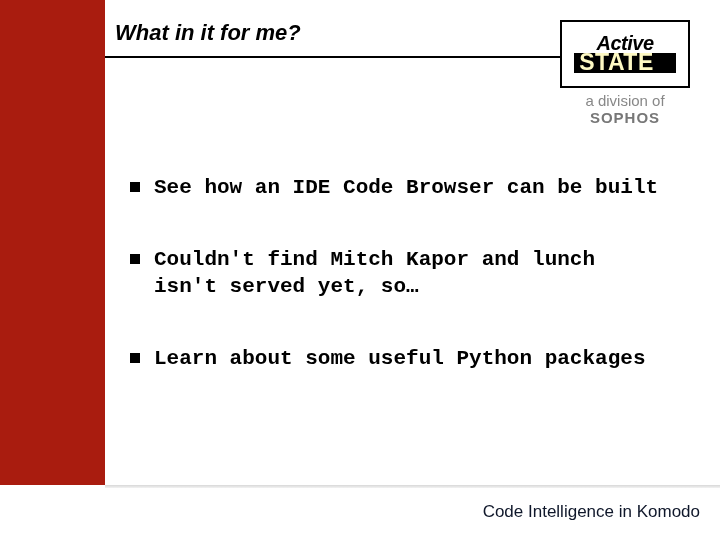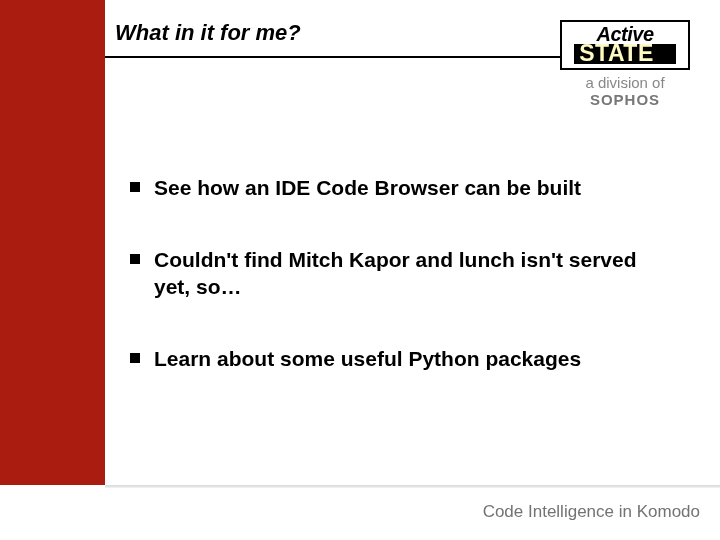--- a/index.html
+++ b/index.html
@@ -40,21 +40,21 @@
   }
   .logo-area {
     position: absolute;
     right: 30px;
     top: 20px;
     width: 130px;
     text-align: center;
   }
   .logo-box {
     width: 130px;
-    height: 50px;
+    height: 68px;
     border: 2px solid #000;
     background: #fff;
     display: flex;
     flex-direction: column;
     align-items: center;
     justify-content: center;
     line-height: 0.85;
     text-align: right;
   }
   .logo-active {
@@ -99,41 +99,41 @@
   }
   .bullet-mark {
     width: 10px;
     height: 10px;
     background: #000;
     flex: 0 0 10px;
     margin-top: 7px;
     margin-right: 14px;
   }
   .bullet-text {
-    font-family: Liberation Sans, sans-serif;
+    font-family: Liberation Mono, monospace;
     font-size: 21px;
     font-weight: bold;
     color: #000;
     line-height: 1.25;
   }
   .footer-sep {
     position: absolute;
     left: 105px;
     right: 0;
     top: 485px;
     height: 3px;
     background: linear-gradient(to bottom, #d8d8d8, #f2f2f2);
   }
   .footer-text {
     position: absolute;
     right: 20px;
     bottom: 18px;
     font-family: Verdana, Arial, sans-serif;
     font-size: 17px;
-    color: #737373;
+    color: #0f172a;
   }
 </style>
 </head>
 <body>
 
 <div class="slide">
 
   <div class="sidebar-red"></div>
 
   <div class="title-area">

